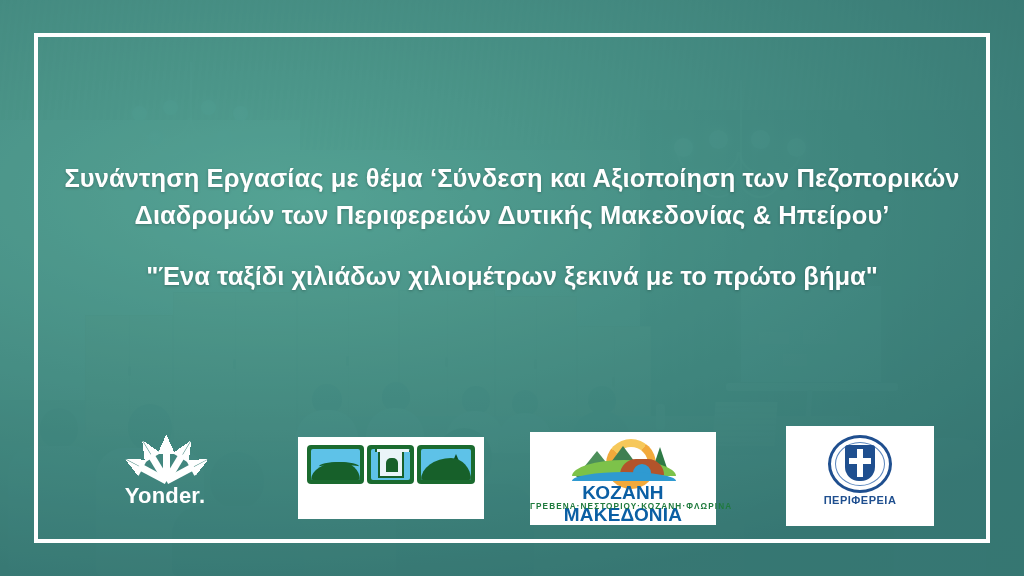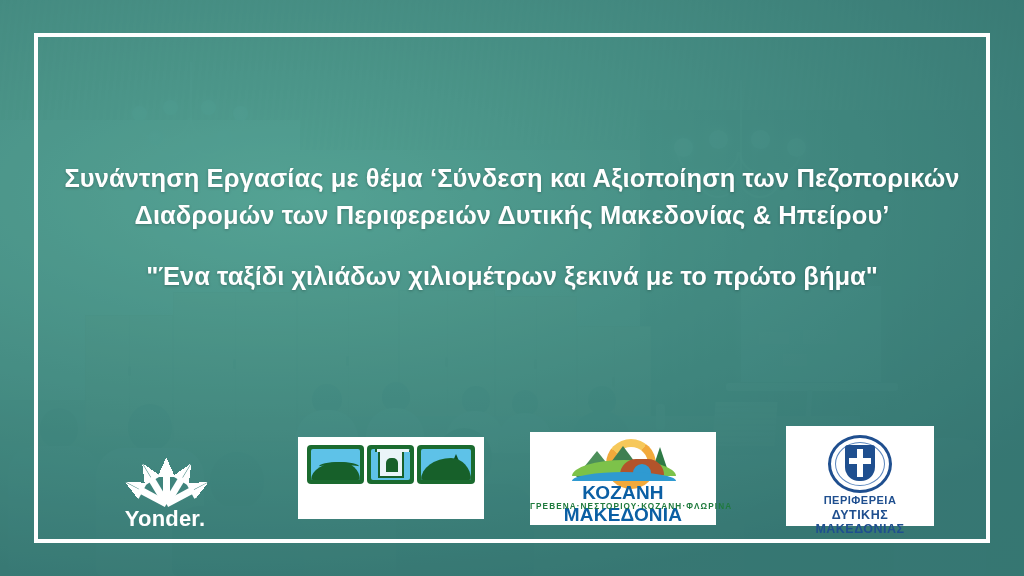--- a/index.html
+++ b/index.html
@@ -119,21 +119,21 @@
     position:absolute;left:62px;top:258px;width:900px;
     text-align:center;color:#ffffff;font-weight:bold;
     font-size:25.5px;line-height:36px;
     text-shadow:0 1px 3px rgba(0,0,0,.25);
   }
 
   
   .logos{position:absolute;left:34px;top:420px;width:956px;height:115px;}
 
   
-  .yonder{position:absolute;left:56px;top:24px;width:150px;height:100px;}
+  .yonder{position:absolute;left:56px;top:1px;width:150px;height:100px;}
   .burst{position:absolute;left:26px;top:0;width:100px;height:62px;}
   .ray{
     position:absolute;left:50%;bottom:2px;width:17px;height:46px;
     margin-left:-8.5px;transform-origin:50% 100%;
   }
   .ray i{
     position:absolute;left:0;top:0;width:17px;height:19px;
     background:
       linear-gradient(to bottom right,transparent 47%,#fff 47%) left top/8.5px 19px no-repeat,
       linear-gradient(to bottom left,transparent 47%,#fff 47%) right top/8.5px 19px no-repeat;
@@ -376,17 +376,16 @@
       <div class="dm-name">ΚΟΖΑΝΗ ΜΑΚΕΔΟΝΙΑ</div>
       <div class="dm-sub">ΓΡΕΒΕΝΑ·ΝΕΣΤΟΡΙΟΥ·ΚΟΖΑΝΗ·ΦΛΩΡΙΝΑ</div>
     </div>
 
     <div class="perif">
       <div class="crest">
         <div class="wreath"></div>
         <div class="shield"></div>
       </div>
       <div class="pf-l1">ΠΕΡΙΦΕΡΕΙΑ</div>
-      <div class="pf-l2">ΔΥΤΙΚΗΣ ΜΑΚΕΔΟΝΙΑΣ</div>
     </div>
 
   </div>
 </div>
 
 </body></html>

